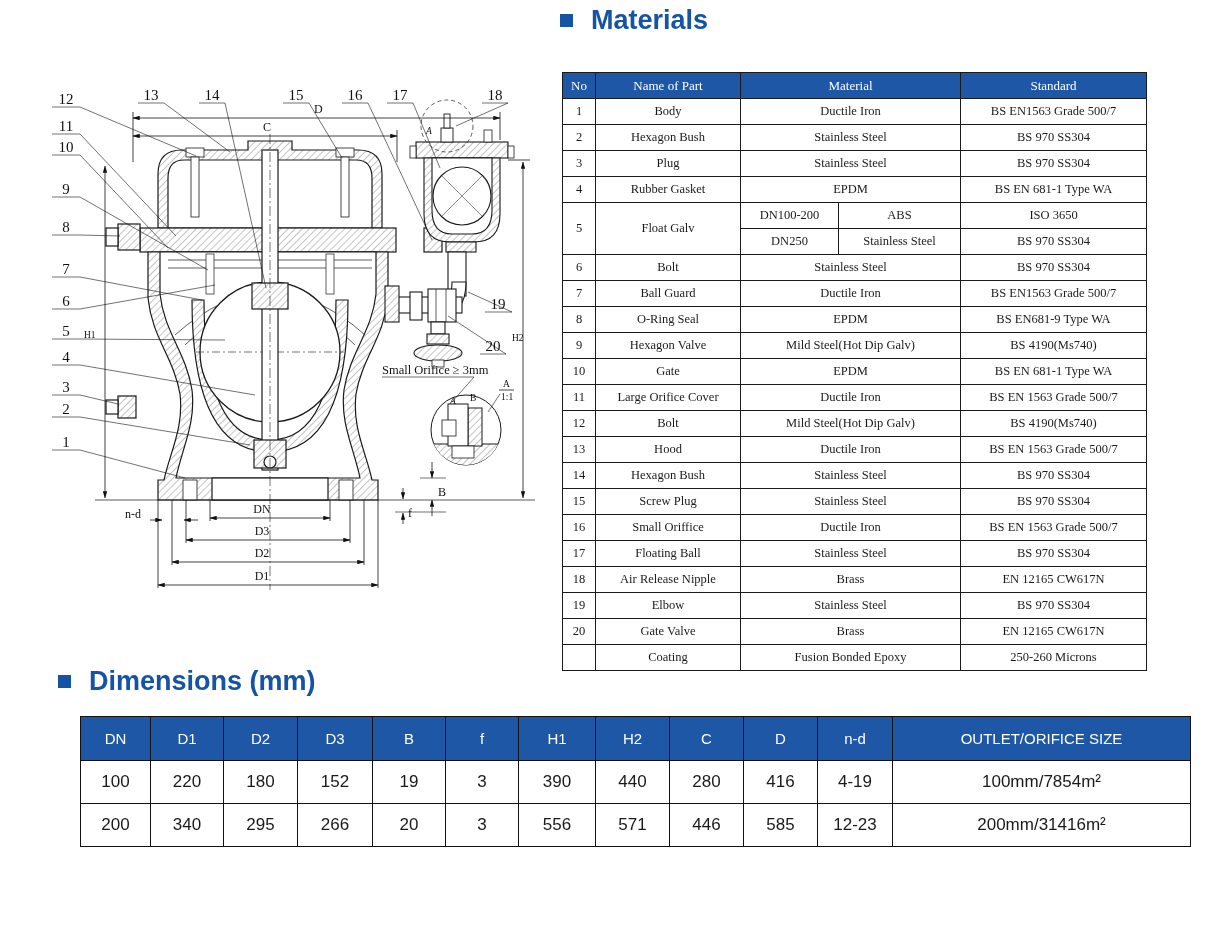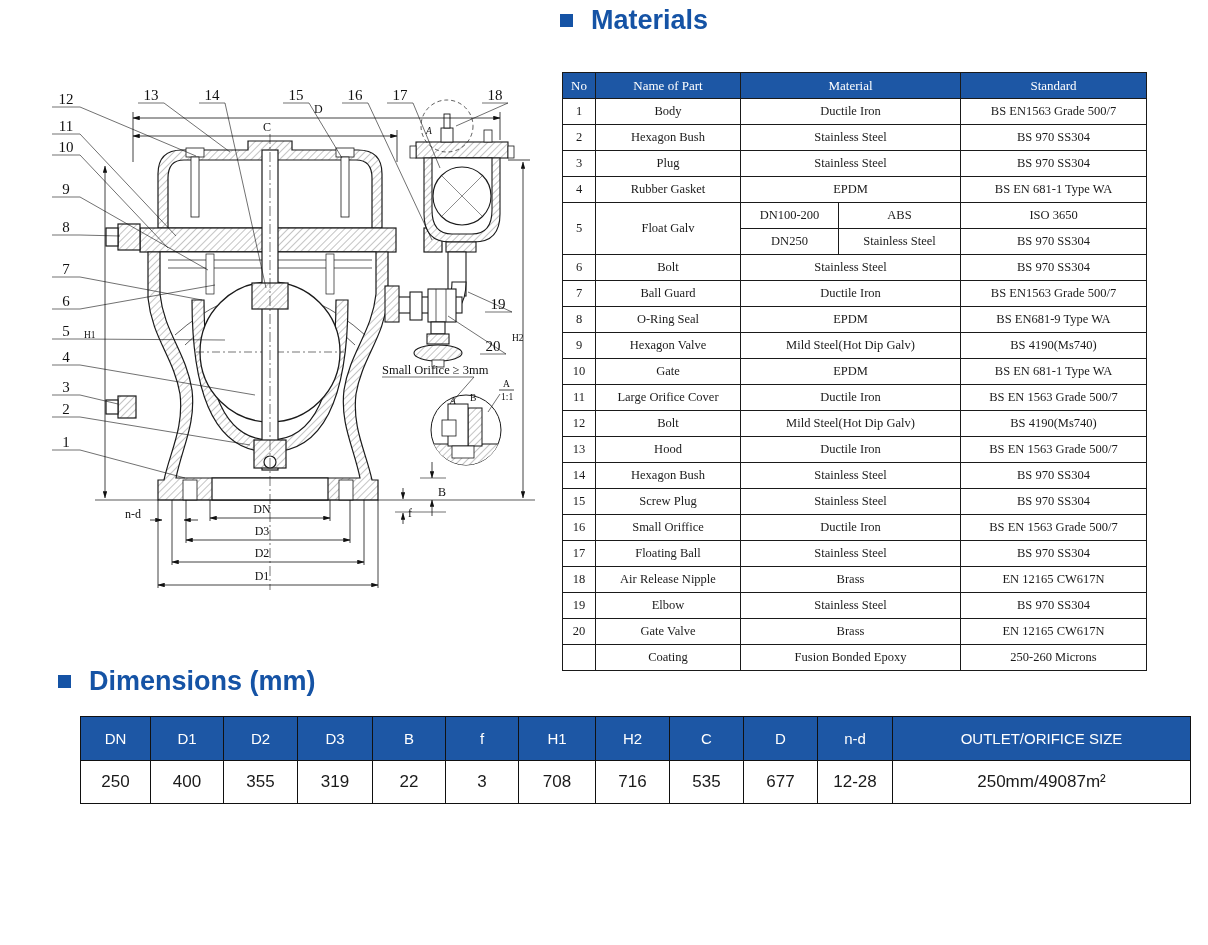--- a/index.html
+++ b/index.html
@@ -438,29 +438,43 @@
         <th>H1</th>
         <th>H2</th>
         <th>C</th>
         <th>D</th>
         <th>n-d</th>
         <th>OUTLET/ORIFICE SIZE</th>
       </tr>
     </thead>
     <tbody>
       <tr>
-        <td>250</td>
-          <td>400</td>
-          <td>355</td>
-          <td>319</td>
-          <td>22</td>
+        <td>100</td>
+          <td>220</td>
+          <td>180</td>
+          <td>152</td>
+          <td>19</td>
           <td>3</td>
-          <td>708</td>
-          <td>716</td>
-          <td>535</td>
-          <td>677</td>
-          <td>12-28</td>
-          <td>250mm/49087m²</td>
+          <td>390</td>
+          <td>440</td>
+          <td>280</td>
+          <td>416</td>
+          <td>4-19</td>
+          <td>100mm/7854m²</td>
+      </tr>
+      <tr>
+        <td>200</td>
+          <td>340</td>
+          <td>295</td>
+          <td>266</td>
+          <td>20</td>
+          <td>3</td>
+          <td>556</td>
+          <td>571</td>
+          <td>446</td>
+          <td>585</td>
+          <td>12-23</td>
+          <td>200mm/31416m²</td>
       </tr>
     </tbody>
   </table>
 
 </div>
 
 </body></html>

